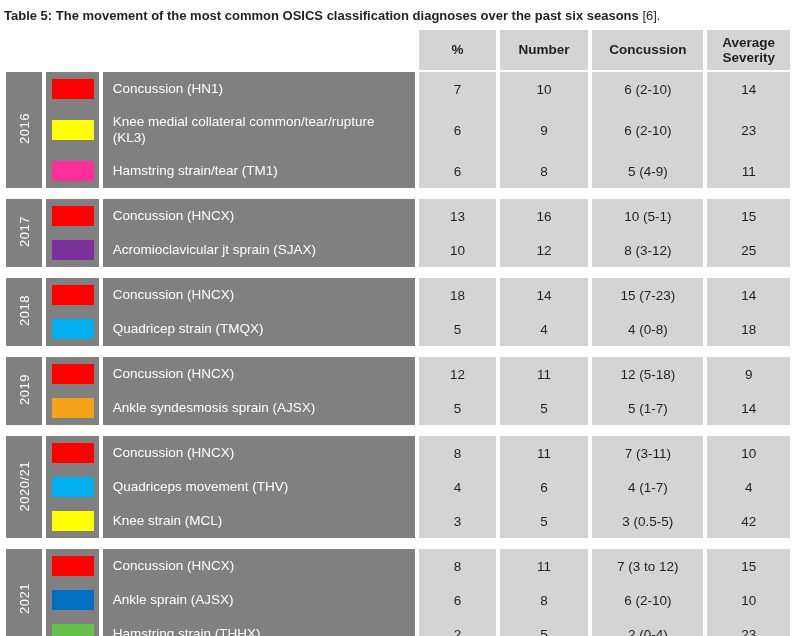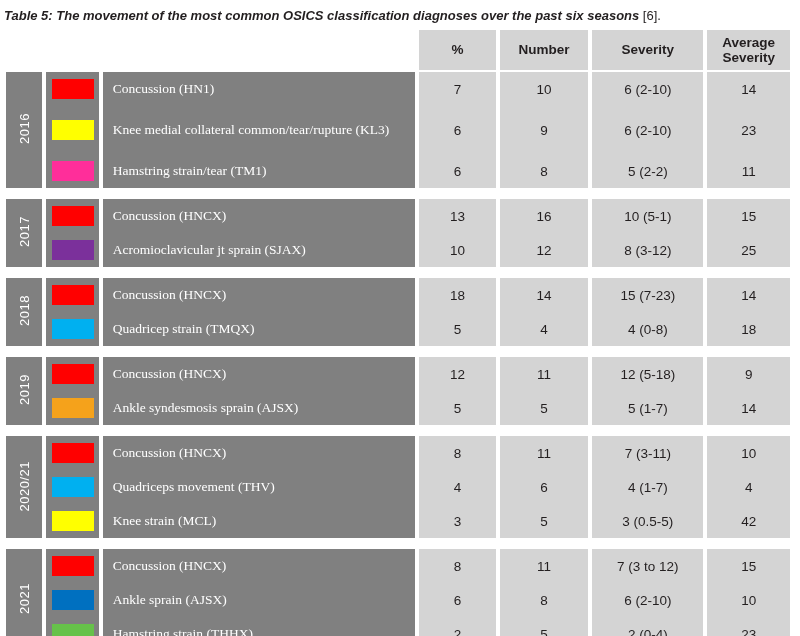--- a/index.html
+++ b/index.html
@@ -13,21 +13,20 @@
     font-family: "Liberation Sans", sans-serif;
     color: #231f20;
     overflow: hidden;
   }
   .caption {
     font-size: 13px;
     padding: 8px 4px 6px 4px;
     line-height: 1.25;
   }
   .caption .cap-italic {
-    font-style: italic;
     font-weight: bold;
     text-align: right;
   }
   .caption .cap-ref {
     font-style: normal;
     font-weight: normal;
   }
   table.main {
     border-collapse: separate;
     border-spacing: 4px 0;
@@ -80,21 +79,20 @@
     height: 20px;
     margin: 0 auto;
     display: block;
   }
   .label-cell {
     background: #808080;
     color: #ffffff;
     font-size: 13.5px;
     padding: 4px 20px 4px 10px;
     line-height: 1.2;
-    font-family: Liberation Serif, serif;
   }
   .data-cell {
     background: #d4d4d4;
     text-align: center;
     font-size: 13.5px;
     color: #231f20;
   }
   tr.datarow > td { height: 26px; }
   tr.tall > td { height: 40px; }
   .gap-row td {
@@ -120,21 +118,21 @@
       <col class="c-inc">
       <col class="c-sev">
   </colgroup>
   <thead>
     <tr>
       <td class="hdr-spacer"></td>
       <td class="hdr-spacer"></td>
       <td class="hdr-spacer"></td>
       <th class="hdr-cell">%</th>
       <th class="hdr-cell">Number</th>
-      <th class="hdr-cell">Severity</th>
+      <th class="hdr-cell">Concussion</th>
       <th class="hdr-cell">Average Severity</th>
     </tr>
     <tr class="sep-row">
         <td colspan="7"></td>
       </tr>
   </thead>
   <tbody id="tbody">
       <tr class="datarow">
         <td class="year-cell" rowspan="3"><span class="year-inner">2016</span></td>
         <td class="swatch-cell">
@@ -156,21 +154,21 @@
         <td class="data-cell">6 (2-10)</td>
         <td class="data-cell">23</td>
       </tr>
       <tr class="datarow">
         <td class="swatch-cell">
           <span class="swatch" style="background: rgb(255, 46, 154);"></span>
         </td>
         <td class="label-cell">Hamstring strain/tear (TM1)</td>
         <td class="data-cell">6</td>
         <td class="data-cell">8</td>
-        <td class="data-cell">5 (2-2)</td>
+        <td class="data-cell">5 (4-9)</td>
         <td class="data-cell">11</td>
       </tr>
       <tr class="gap-row">
         <td colspan="7"></td>
       </tr>
       <tr class="datarow">
         <td class="year-cell" rowspan="2"><span class="year-inner">2017</span></td>
         <td class="swatch-cell">
           <span class="swatch" style="background: rgb(255, 0, 0);"></span>
         </td>

